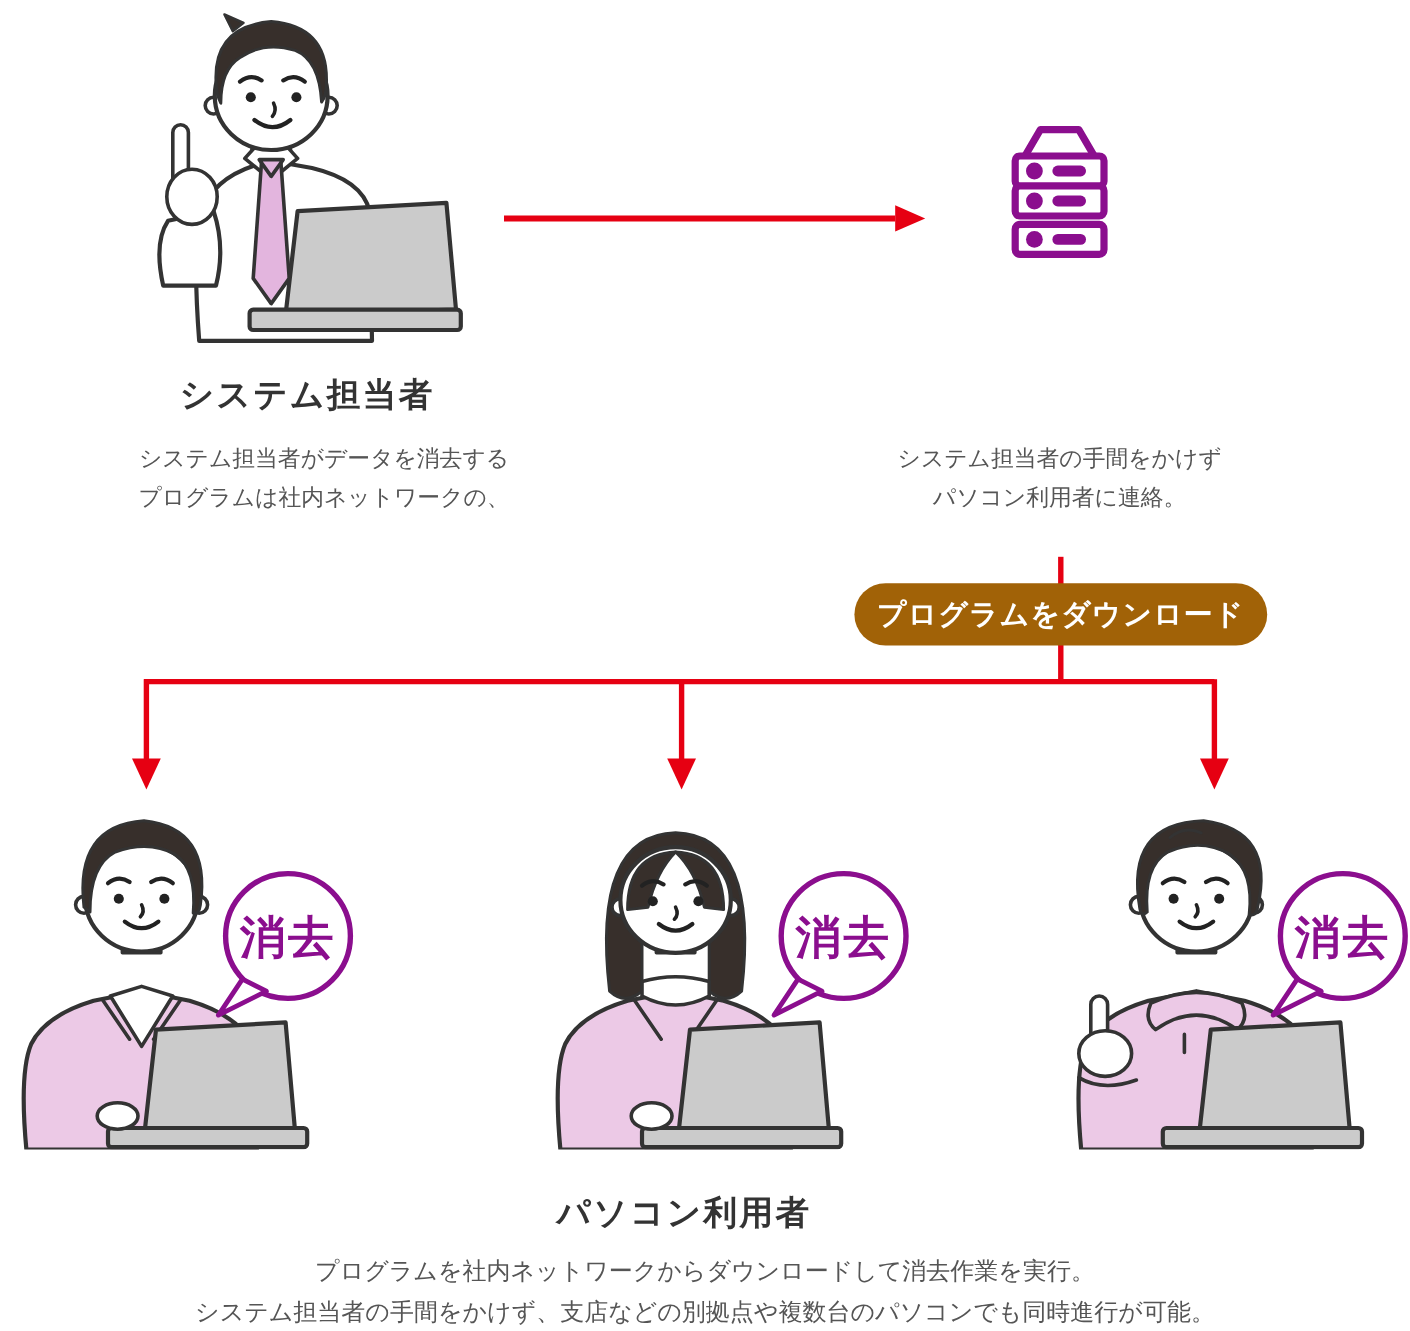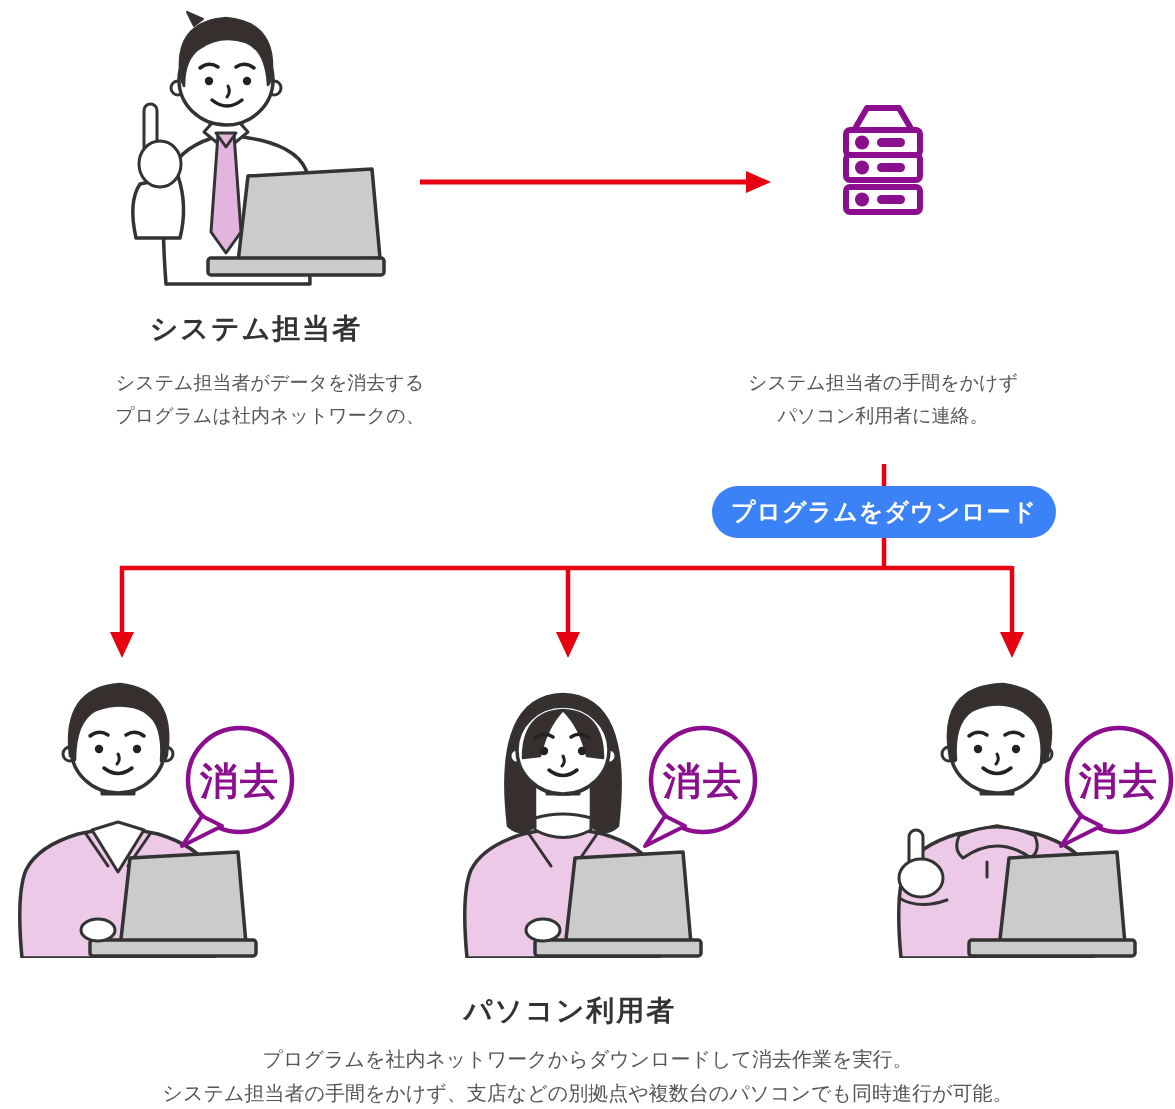--- a/index.html
+++ b/index.html
@@ -2,21 +2,21 @@
 <html><head>
 <meta charset="utf-8">
 <style>
   html,body{margin:0;padding:0;background:#fff;}
   body{font-family:"DejaVu Sans","Liberation Sans",sans-serif;}
   .canvas{position:relative;width:1175px;height:1109px;background:#ffffff;overflow:hidden;}
   .abs{position:absolute;}
   .section-title{font-size:28px;font-weight:bold;color:#333333;text-align:center;letter-spacing:2px;z-index:4;}
   .desc{font-size:19px;color:#555555;text-align:center;line-height:33px;z-index:4;}
   .desc-lg{font-size:20px;line-height:34px;}
-  .badge{left:712px;top:486px;width:344px;height:52px;background:#3b82f6;border-radius:26px;
+  .badge{left:712px;top:486px;width:344px;height:52px;background:#a16207;border-radius:26px;
          display:flex;align-items:center;justify-content:center;z-index:5;}
   .badge span{color:#ffffff;font-size:24px;font-weight:bold;letter-spacing:1px;}
   svg{display:block;}
   svg text{font-family:"DejaVu Sans","Liberation Sans",sans-serif;font-weight:bold;}
   .illu{z-index:3;}
   .connectors{left:0;top:0;z-index:1;}
 </style>
 </head>
 <body>
 

